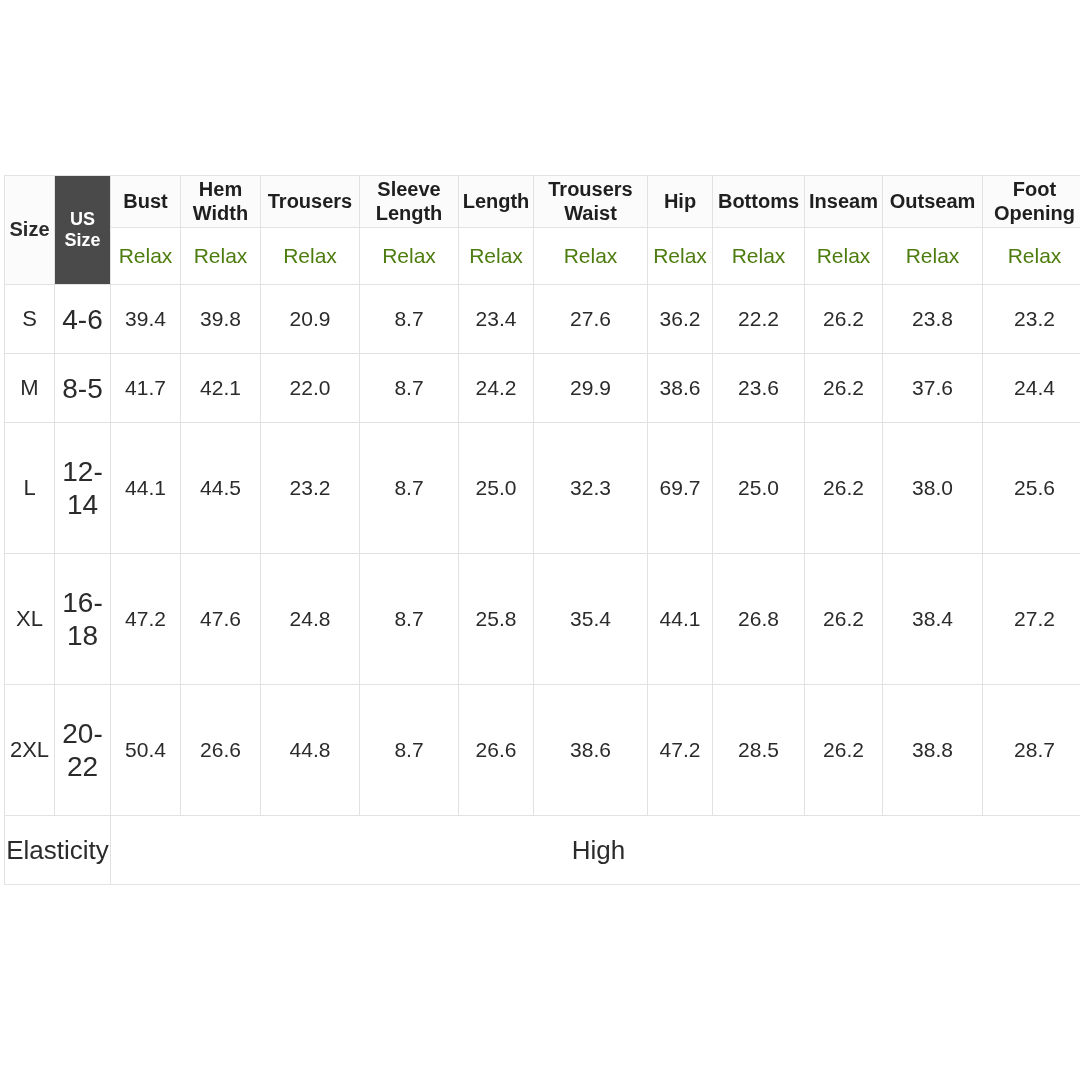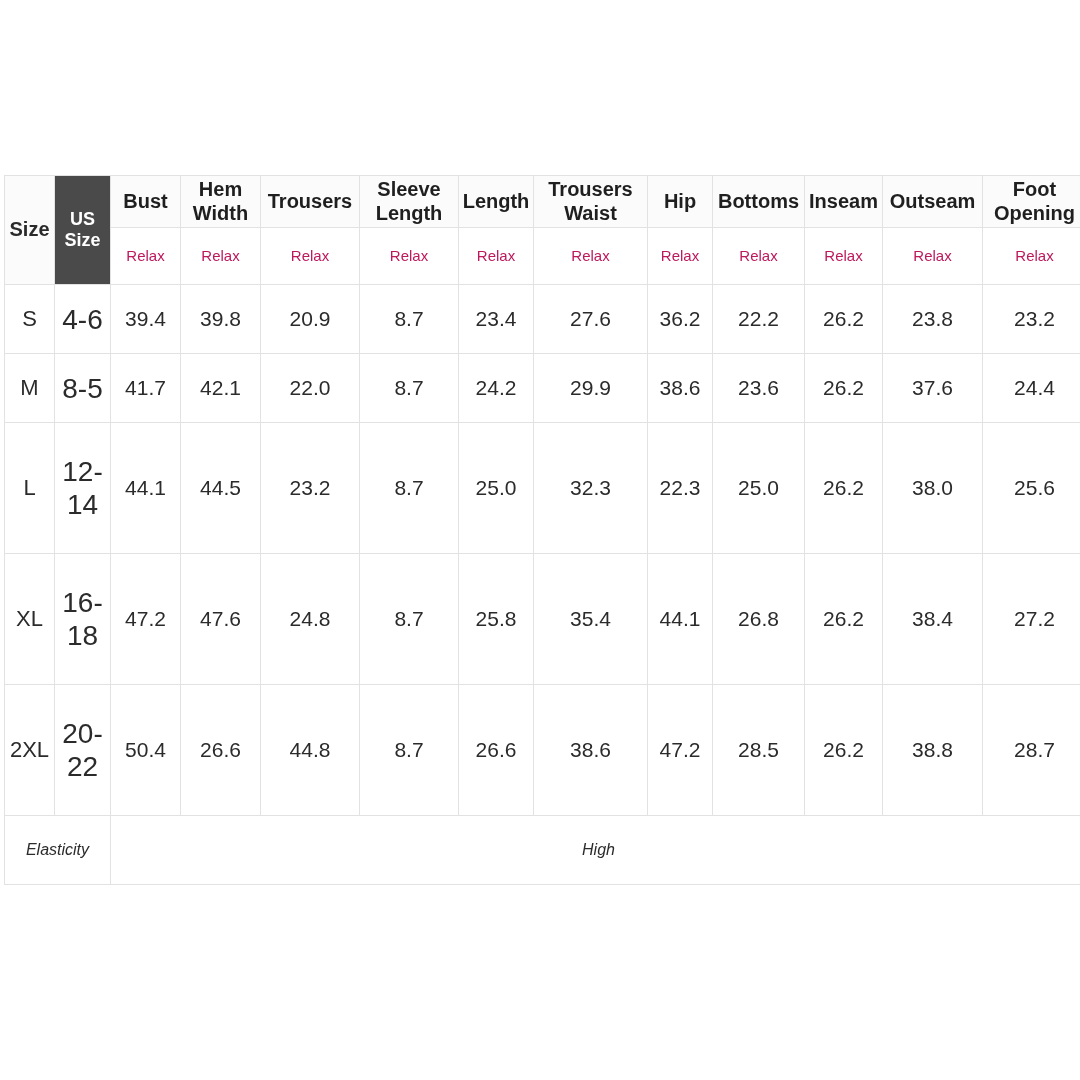--- a/index.html
+++ b/index.html
@@ -57,43 +57,42 @@
   }
   table.size-chart th.hdr-ussize {
     background: #4a4a4a;
     color: #ffffff;
     font-weight: bold;
     font-size: 18px;
     vertical-align: middle;
     line-height: 1.15;
   }
   table.size-chart td.unit {
-    font-size: 15px;
-    color: #be185d;
+    font-size: 21px;
+    color: #4d7c0f;
     height: 52px;
   }
 
   table.size-chart td.sizecol {
     font-size: 22px;
   }
   table.size-chart td.ussizecol {
     font-size: 28px;
   }
 
   tr.data-row td {
     height: 64px;
   }
   tr.data-row.tall td {
     height: 126px;
   }
 
   tr.elasticity td {
     height: 64px;
-    font-size: 16px;
-    font-style: italic;
+    font-size: 26px;
   }
 
   
   col.c-size    { width: 50px; }
   col.c-ussize  { width: 56px; }
   col.c-bust    { width: 70px; }
   col.c-hem     { width: 80px; }
   col.c-shoulder{ width: 99px; }
   col.c-sleeve  { width: 99px; }
   col.c-length  { width: 75px; }
@@ -205,21 +204,21 @@
         <td class="ussizecol">
           <span>12-</span><br>
           <span>14</span>
         </td>
         <td>44.1</td>
         <td>44.5</td>
         <td>23.2</td>
         <td>8.7</td>
         <td>25.0</td>
         <td>32.3</td>
-        <td>22.3</td>
+        <td>69.7</td>
         <td>25.0</td>
         <td>26.2</td>
         <td>38.0</td>
         <td>25.6</td>
       </tr>
       <tr class="data-row tall">
         <td class="sizecol">XL</td>
         <td class="ussizecol">
           <span>16-</span><br>
           <span>18</span>

